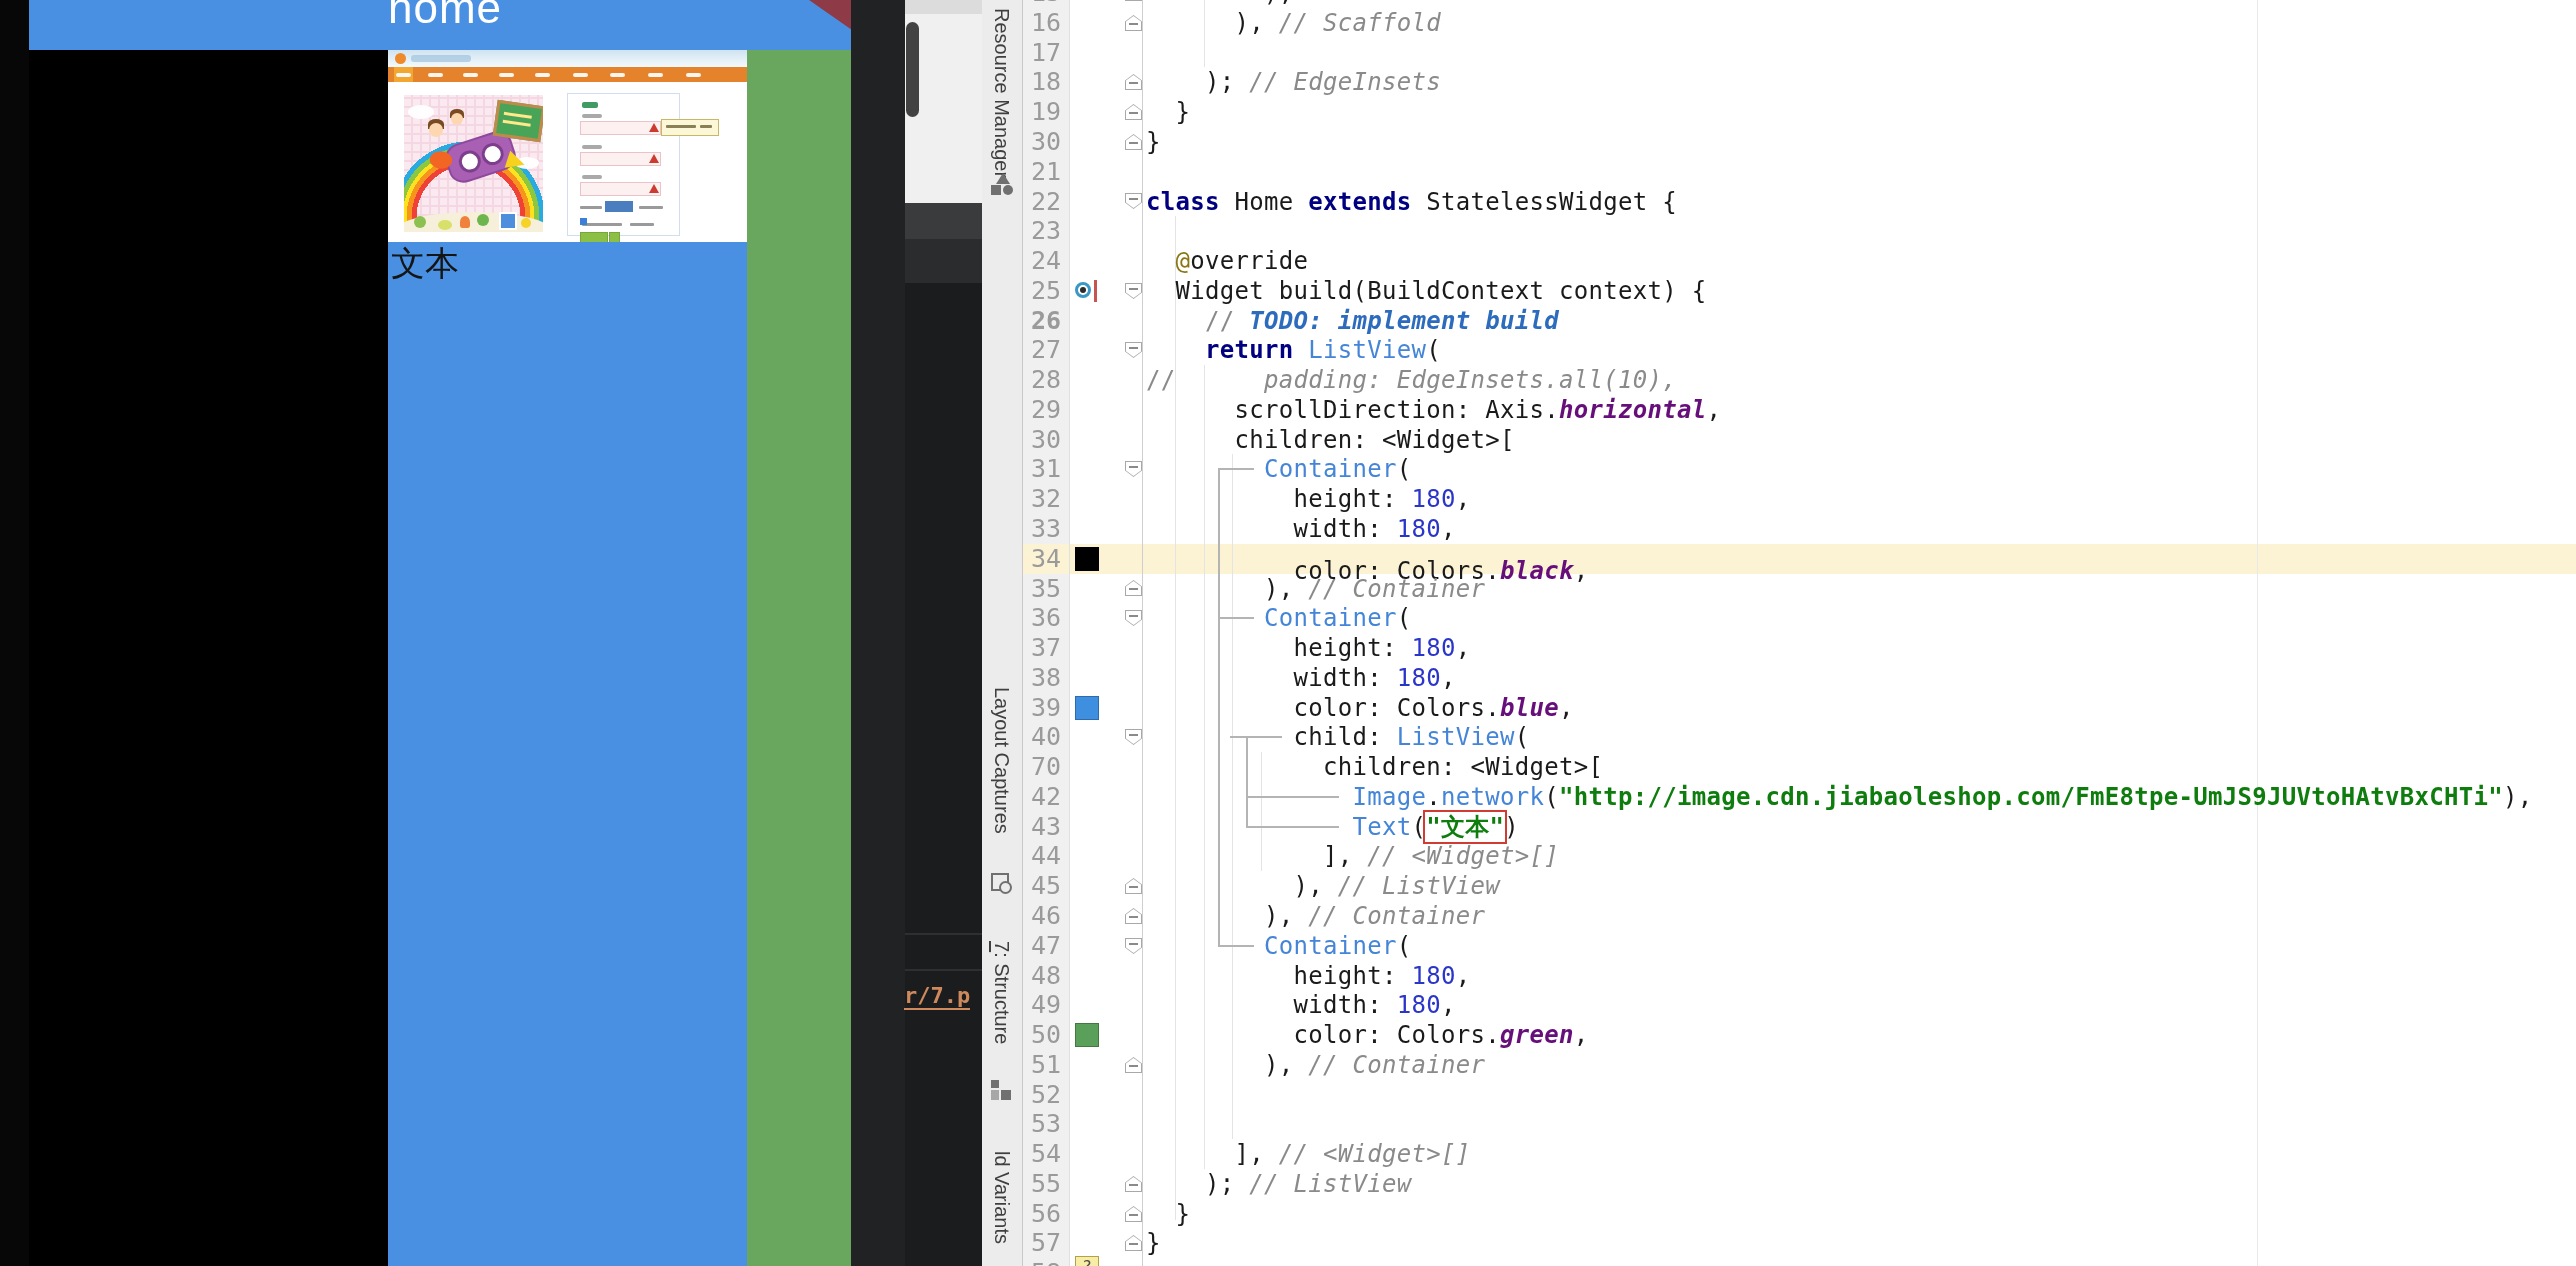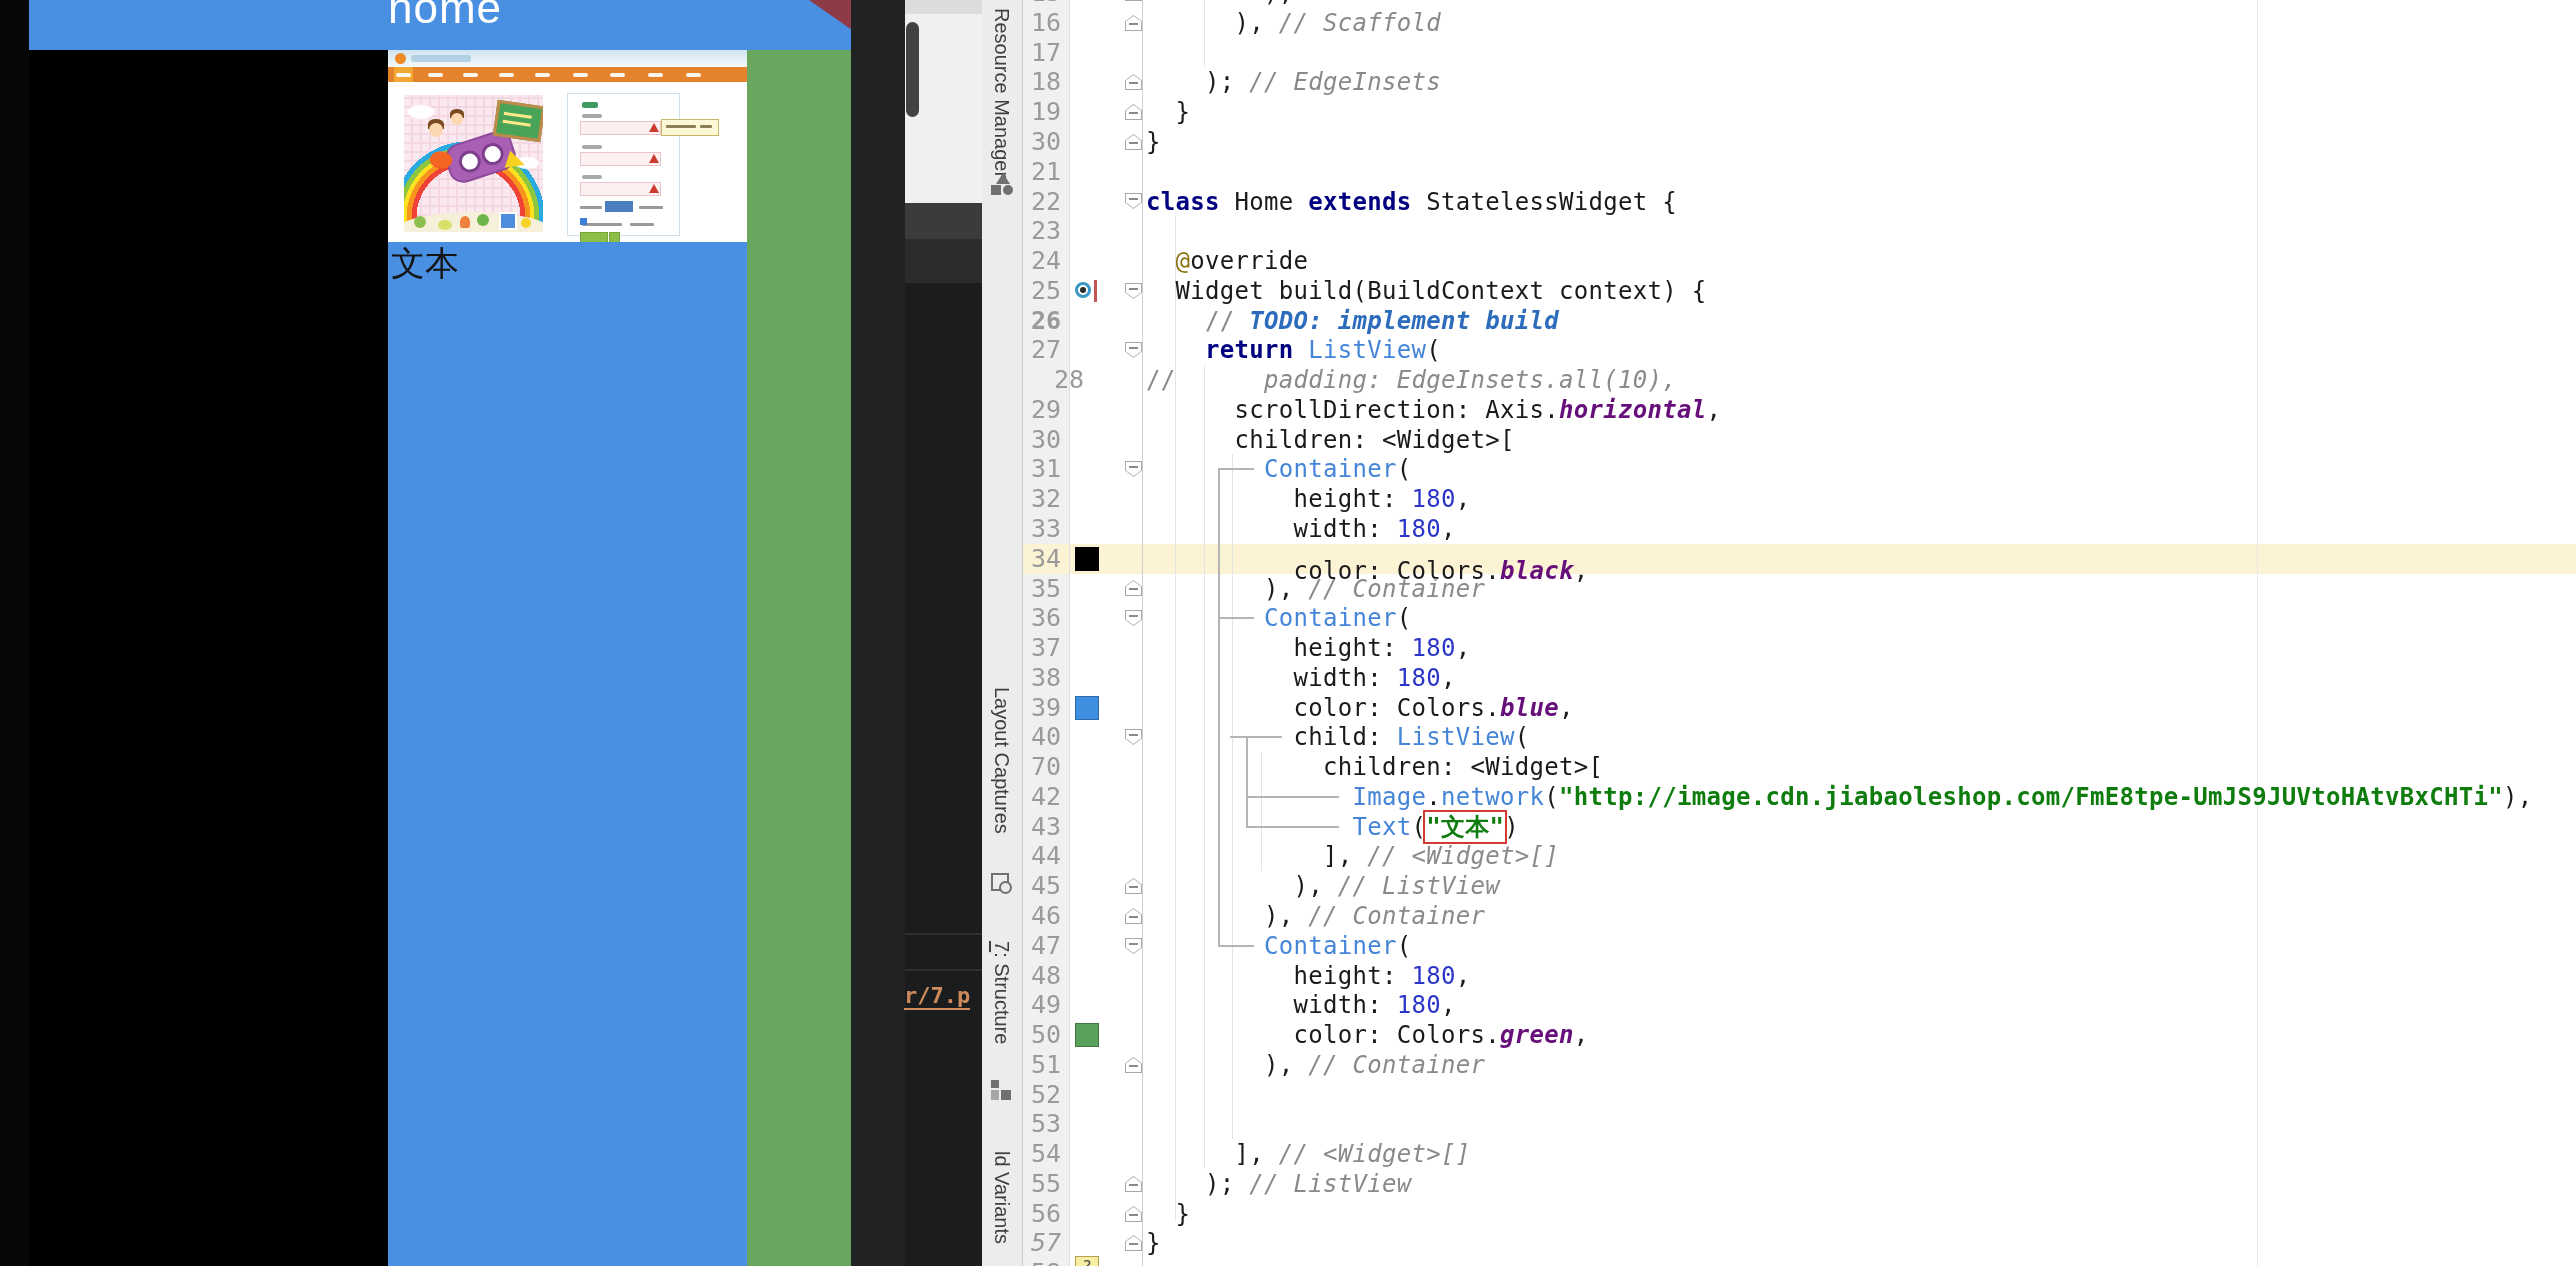--- a/index.html
+++ b/index.html
@@ -321,21 +321,21 @@
       </div>
       <div class="abs lnum" style="top: 306px; font-weight: bold;">26</div>
       <div class="abs cline" style="top: 306px;"><span>    </span><span class="tk-c2">// </span><span class="tk-t">TODO: implement build</span></div>
       <div class="abs lnum" style="top: 335px;">27</div>
       <div class="abs cline" style="top: 335px;"><span>    </span><span class="tk-k">return</span><span> </span><span class="tk-cl">ListView</span><span>(</span></div>
       <div class="fold start" style="position: absolute; top: 342px;">
         <span class="s1"></span>
         <span class="s2"></span>
         <span class="minus"></span>
       </div>
-      <div class="abs lnum" style="top: 365px; margin-left: 23px;">28</div>
+      <div class="abs lnum" style="top: 365px;">28</div>
       <div class="abs cline" style="top: 365px;"><span class="tk-c2">//</span><span class="tk-c">      padding: EdgeInsets.all(10),</span></div>
       <div class="abs lnum" style="top: 395px;">29</div>
       <div class="abs cline" style="top: 395px;"><span>      scrollDirection: Axis.</span><span class="tk-f">horizontal</span><span>,</span></div>
       <div class="abs lnum" style="top: 425px;">30</div>
       <div class="abs cline" style="top: 425px;"><span>      children: &lt;Widget&gt;[</span></div>
       <div class="abs lnum" style="top: 454px;">31</div>
       <div class="abs cline" style="top: 454px;"><span>        </span><span class="tk-cl">Container</span><span>(</span></div>
       <div class="fold start" style="position: absolute; top: 461px;">
         <span class="s1"></span>
         <span class="s2"></span>
@@ -432,21 +432,21 @@
         <span class="s2"></span>
         <span class="minus"></span>
       </div>
       <div class="abs lnum" style="top: 1199px;">56</div>
       <div class="abs cline" style="top: 1199px;"><span>  }</span></div>
       <div class="fold end" style="position: absolute; top: 1206px;">
         <span class="s1"></span>
         <span class="s2"></span>
         <span class="minus"></span>
       </div>
-      <div class="abs lnum" style="top: 1228px; font-style: italic;">57</div>
+      <div class="abs lnum" style="top: 1228px;">57</div>
       <div class="abs cline" style="top: 1228px;"><span>}</span></div>
       <div class="fold end" style="position: absolute; top: 1235px;">
         <span class="s1"></span>
         <span class="s2"></span>
         <span class="minus"></span>
       </div>
       <div class="abs lnum" style="top: 1258px;">58</div>
       <div class="abs cline" style="top: 1258px;"></div>
       <div class="abs help-swatch" style="top: 1256px;">?</div>
     </div>

